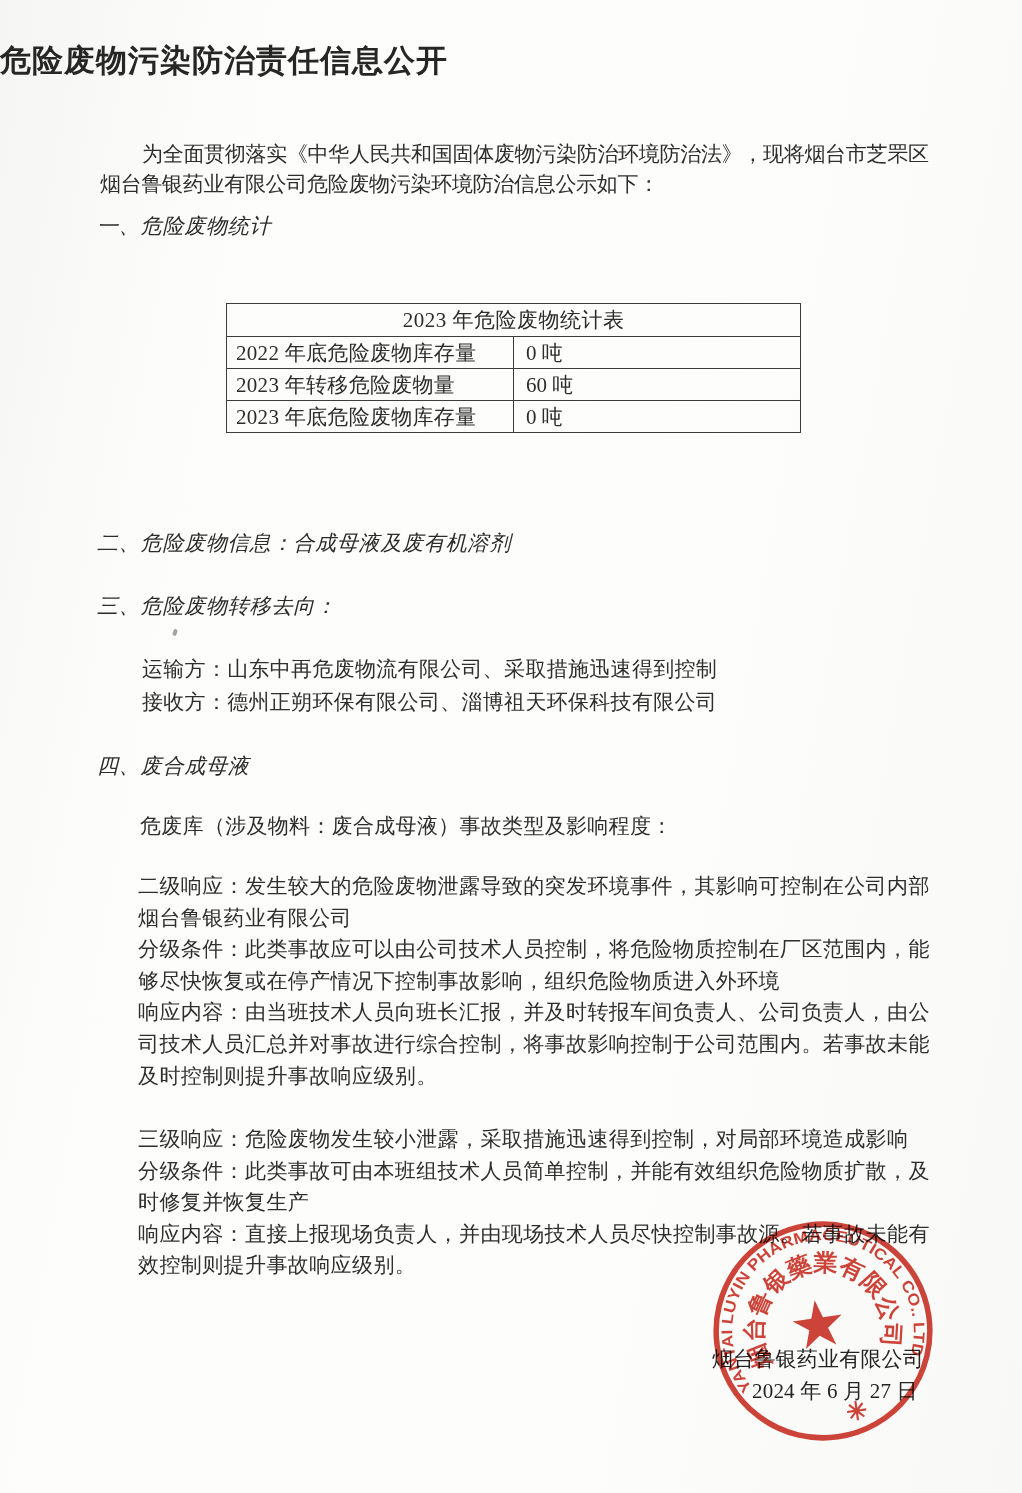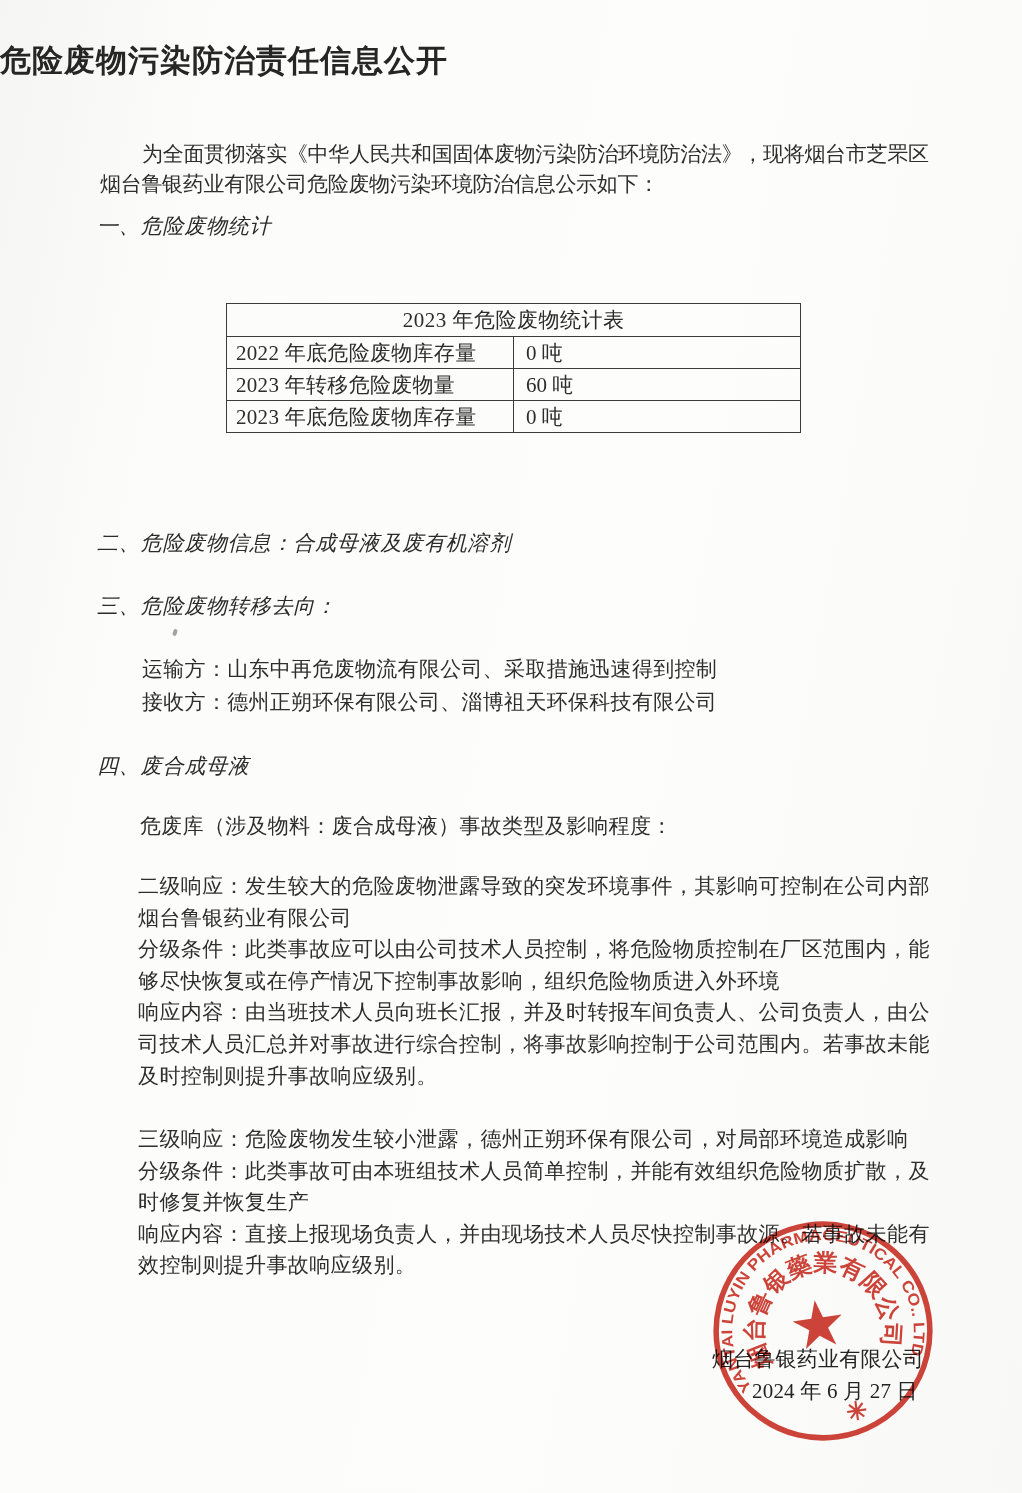--- a/index.html
+++ b/index.html
@@ -88,21 +88,21 @@
     <div class="bline">二级响应：发生较大的危险废物泄露导致的突发环境事件，其影响可控制在公司内部</div>
     <div class="bline">烟台鲁银药业有限公司</div>
     <div class="bline">分级条件：此类事故应可以由公司技术人员控制，将危险物质控制在厂区范围内，能</div>
     <div class="bline">够尽快恢复或在停产情况下控制事故影响，组织危险物质进入外环境</div>
     <div class="bline">响应内容：由当班技术人员向班长汇报，并及时转报车间负责人、公司负责人，由公</div>
     <div class="bline">司技术人员汇总并对事故进行综合控制，将事故影响控制于公司范围内。若事故未能</div>
     <div class="bline">及时控制则提升事故响应级别。</div>
   </div>
 
   <div class="block" style="left:138px; top:1124px;">
-    <div class="bline">三级响应：危险废物发生较小泄露，德州正朔环保有限公司，对局部环境造成影响</div>
+    <div class="bline">三级响应：危险废物发生较小泄露，采取措施迅速得到控制，对局部环境造成影响</div>
     <div class="bline">分级条件：此类事故可由本班组技术人员简单控制，并能有效组织危险物质扩散，及</div>
     <div class="bline">时修复并恢复生产</div>
     <div class="bline">响应内容：直接上报现场负责人，并由现场技术人员尽快控制事故源。若事故未能有</div>
     <div class="bline">效控制则提升事故响应级别。</div>
   </div>
 
   <div class="line signature-line" style="left:712px; top:1344px;">烟台鲁银药业有限公司</div>
   <div class="line signature-line" style="left:752px; top:1376px;">2024 年 6 月 27 日</div>
 
   <svg class="seal" viewBox="0 0 250 250">

